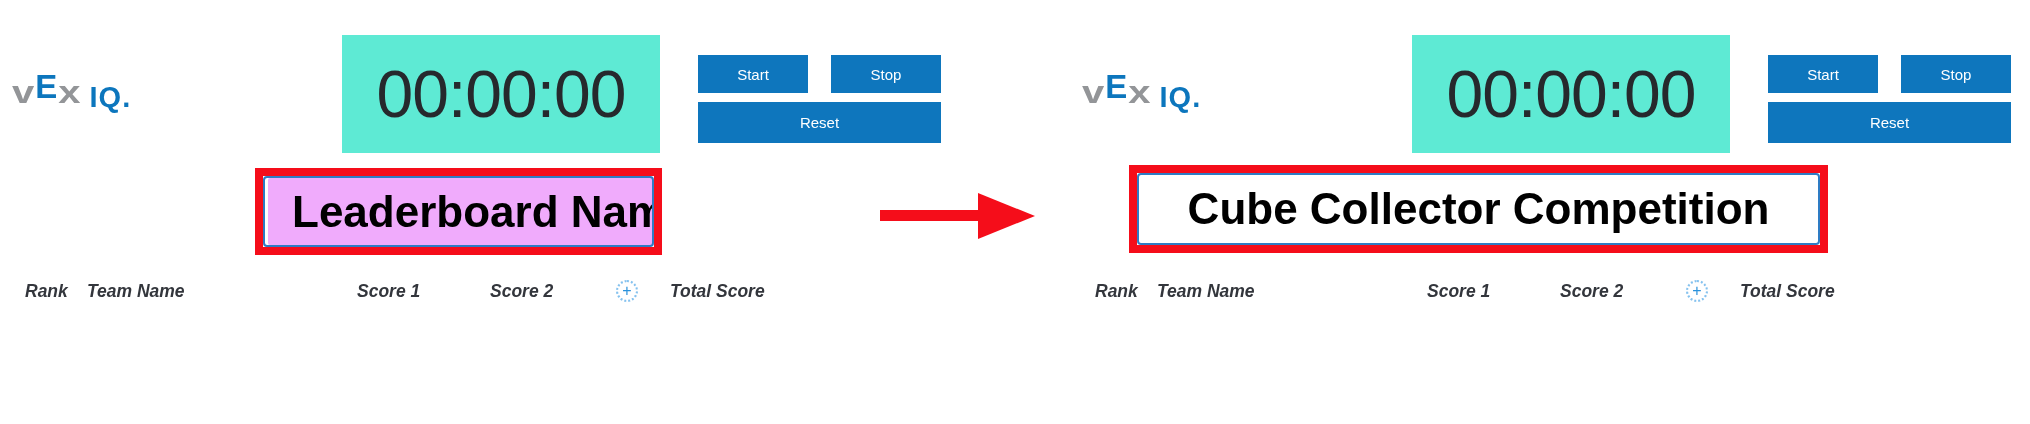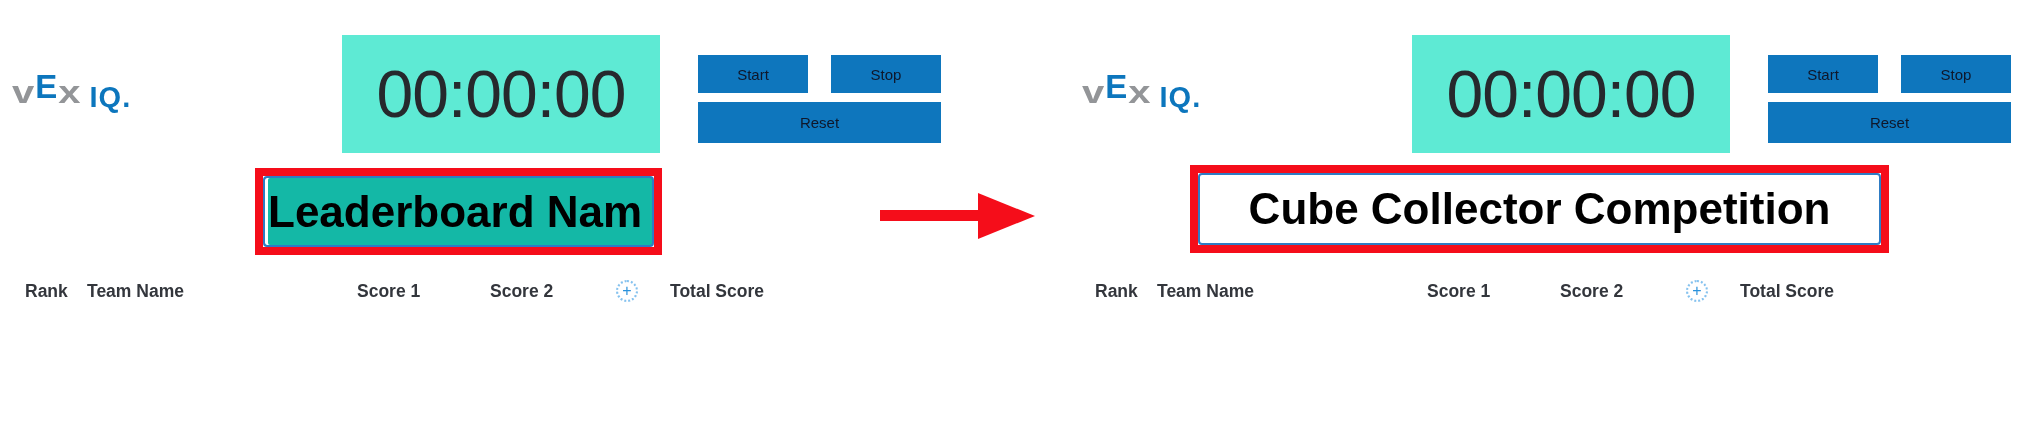--- a/index.html
+++ b/index.html
@@ -20,38 +20,38 @@
   .timer-box{
     background:#5eead4;display:flex;align-items:center;justify-content:center;
     width:318px;height:118px;
   }
   .timer-box .digits{
     font-size:66px;color:#26292d;font-weight:400;letter-spacing:-1px;line-height:1;
   }
 
   
   .btn{
-    background:#0e76bd;color:#0f172a;border:none;display:flex;align-items:center;justify-content:center;
+    background:#0e76bd;color:#ffffff;border:none;display:flex;align-items:center;justify-content:center;
     font-size:15px;font-family:"Liberation Sans", sans-serif;cursor:pointer;
   }
 
   
   .red-box{border:8px solid #f50d1a;background:#ffffff;box-sizing:border-box;}
   .name-input{
     box-sizing:border-box;width:100%;height:100%;
     border:2px solid #2e7cc4;border-radius:4px;
     display:flex;align-items:center;overflow:hidden;white-space:nowrap;
     font-weight:700;color:#000000;font-size:44px;
   }
-  .name-input.selected{background:#14b8a6;padding-left:3px;justify-content:flex-start;box-shadow:inset 3px 0 0 #ffffff;}
+  .name-input.selected{background:#f0abfc;padding-left:27px;justify-content:flex-start;box-shadow:inset 3px 0 0 #ffffff;}
   .name-input.plain{background:#ffffff;justify-content:center;}
 
   
   .hdr{
-    font-size:17.5px;font-weight:700;color:#33363c;line-height:24px;white-space:nowrap;
+    font-size:17.5px;font-weight:700;color:#33363c;line-height:24px;white-space:nowrap;font-style:italic;
   }
   .plus-circle{
     width:22px;height:22px;border:2px dotted #85c2ef;border-radius:50%;
     display:flex;align-items:center;justify-content:center;box-sizing:border-box;
     color:#2a92dc;font-size:16px;font-weight:400;line-height:1;cursor:pointer;background:#ffffff;
   }
 
   
   .arrow-shaft{background:#f50d1a;width:100px;height:11px;}
   .arrow-head{
@@ -112,21 +112,21 @@
     </div>
 
     <div class="abs timer-box" style="left:1412px;top:35px;">
       <span class="digits">00:00:00</span>
     </div>
 
     <button class="abs btn" style="left:1768px;top:55px;width:110px;height:38px;">Start</button>
     <button class="abs btn" style="left:1901px;top:55px;width:110px;height:38px;">Stop</button>
     <button class="abs btn" style="left:1768px;top:102px;width:243px;height:41px;">Reset</button>
 
-    <div class="abs red-box" style="left:1190px;top:165px;width:699px;height:88px;">
+    <div class="abs red-box" style="left:1129px;top:165px;width:699px;height:88px;">
       <div class="name-input plain">
         <span>Cube Collector Competition</span>
       </div>
     </div>
 
     <div class="abs hdr" style="left:1095px;top:279px;">Rank</div>
     <div class="abs hdr" style="left:1157px;top:279px;">Team Name</div>
     <div class="abs hdr" style="left:1427px;top:279px;">Score 1</div>
     <div class="abs hdr" style="left:1560px;top:279px;">Score 2</div>
     <div class="abs plus-circle" style="left:1686px;top:280px;">

